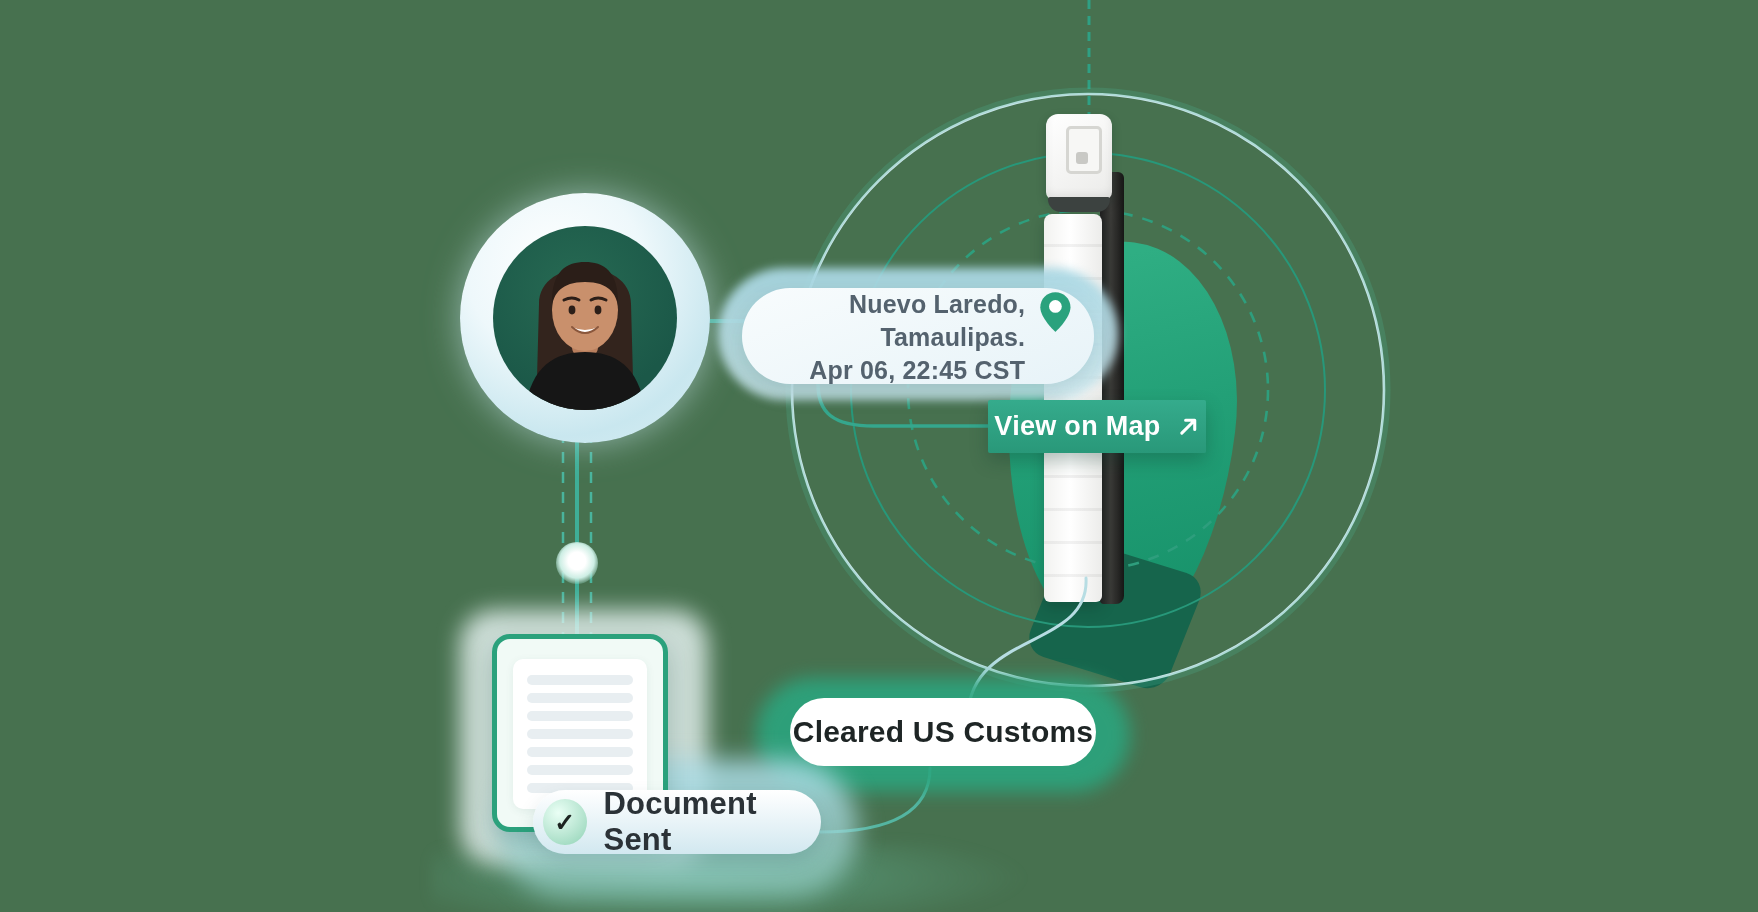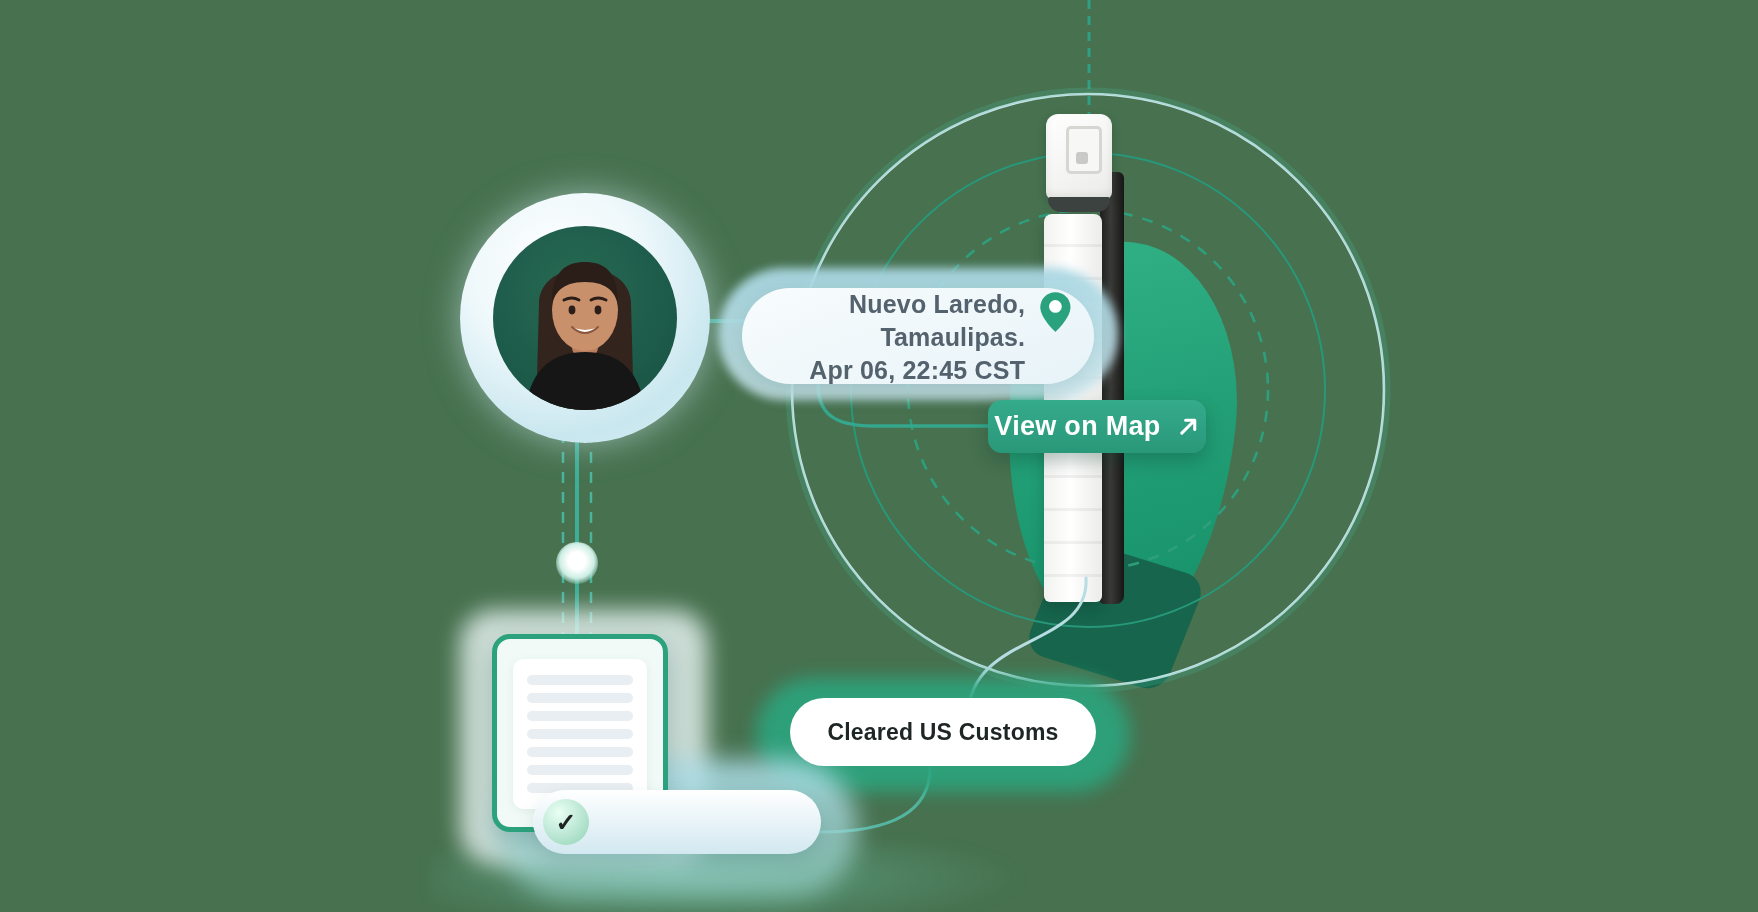--- a/index.html
+++ b/index.html
@@ -91,37 +91,37 @@
     display:flex;align-items:flex-start;justify-content:flex-end;
     padding-right:22px;box-sizing:border-box;
   }
   #location-text{text-align:right;margin-right:14px;color:#54626E;font-weight:700;
     font-size:25px;line-height:33px;letter-spacing:.2px;}
 
   
   #map-button{
     left:988px;top:400px;width:218px;height:53px;z-index:7;
     background:linear-gradient(180deg,#35AB8C,#299879);
-    border-radius:14px;border:none;cursor:pointer;
+    border-radius:2px;border:none;cursor:pointer;
     display:flex;align-items:center;justify-content:center;gap:16px;
     color:#ffffff;font-family:"Liberation Sans",sans-serif;
     font-size:27px;font-weight:700;letter-spacing:.3px;
     box-shadow:0 8px 18px rgba(15,60,45,.3);
   }
 
   
   #customs-glow{
     left:756px;top:678px;width:374px;height:114px;z-index:5;
     background:#2BA57E;opacity:.9;border-radius:58px;filter:blur(9px);
   }
   #customs-card{
     left:790px;top:698px;width:306px;height:68px;z-index:6;
     background:#ffffff;border-radius:34px;
     display:flex;align-items:center;justify-content:center;
-    color:#1E2525;font-size:23px;font-weight:600;letter-spacing:.2px;
+    color:#1E2525;font-size:30px;font-weight:600;letter-spacing:.2px;
   }
 
   
   #document-halo{
     left:460px;top:610px;width:248px;height:254px;z-index:5;
     background:rgba(236,248,248,.8);border-radius:34px;filter:blur(11px);
   }
   #document-card{
     left:492px;top:634px;width:176px;height:198px;z-index:6;
     background:#f1faf6;border:5px solid #2BA17C;border-radius:18px;
@@ -255,16 +255,17 @@
       <div class="doc-line"></div>
       <div class="doc-line"></div>
     </div>
   </div>
 
   <div id="docsent-glow" class="abs"></div>
   <div id="docsent-pill" class="abs">
     <div id="docsent-check">
       <span>✓</span>
     </div>
+    <span id="docsent-label">Document Sent</span>
   </div>
 
   <div id="bottom-glow" class="abs"></div>
 </div>
 
 </body></html>

